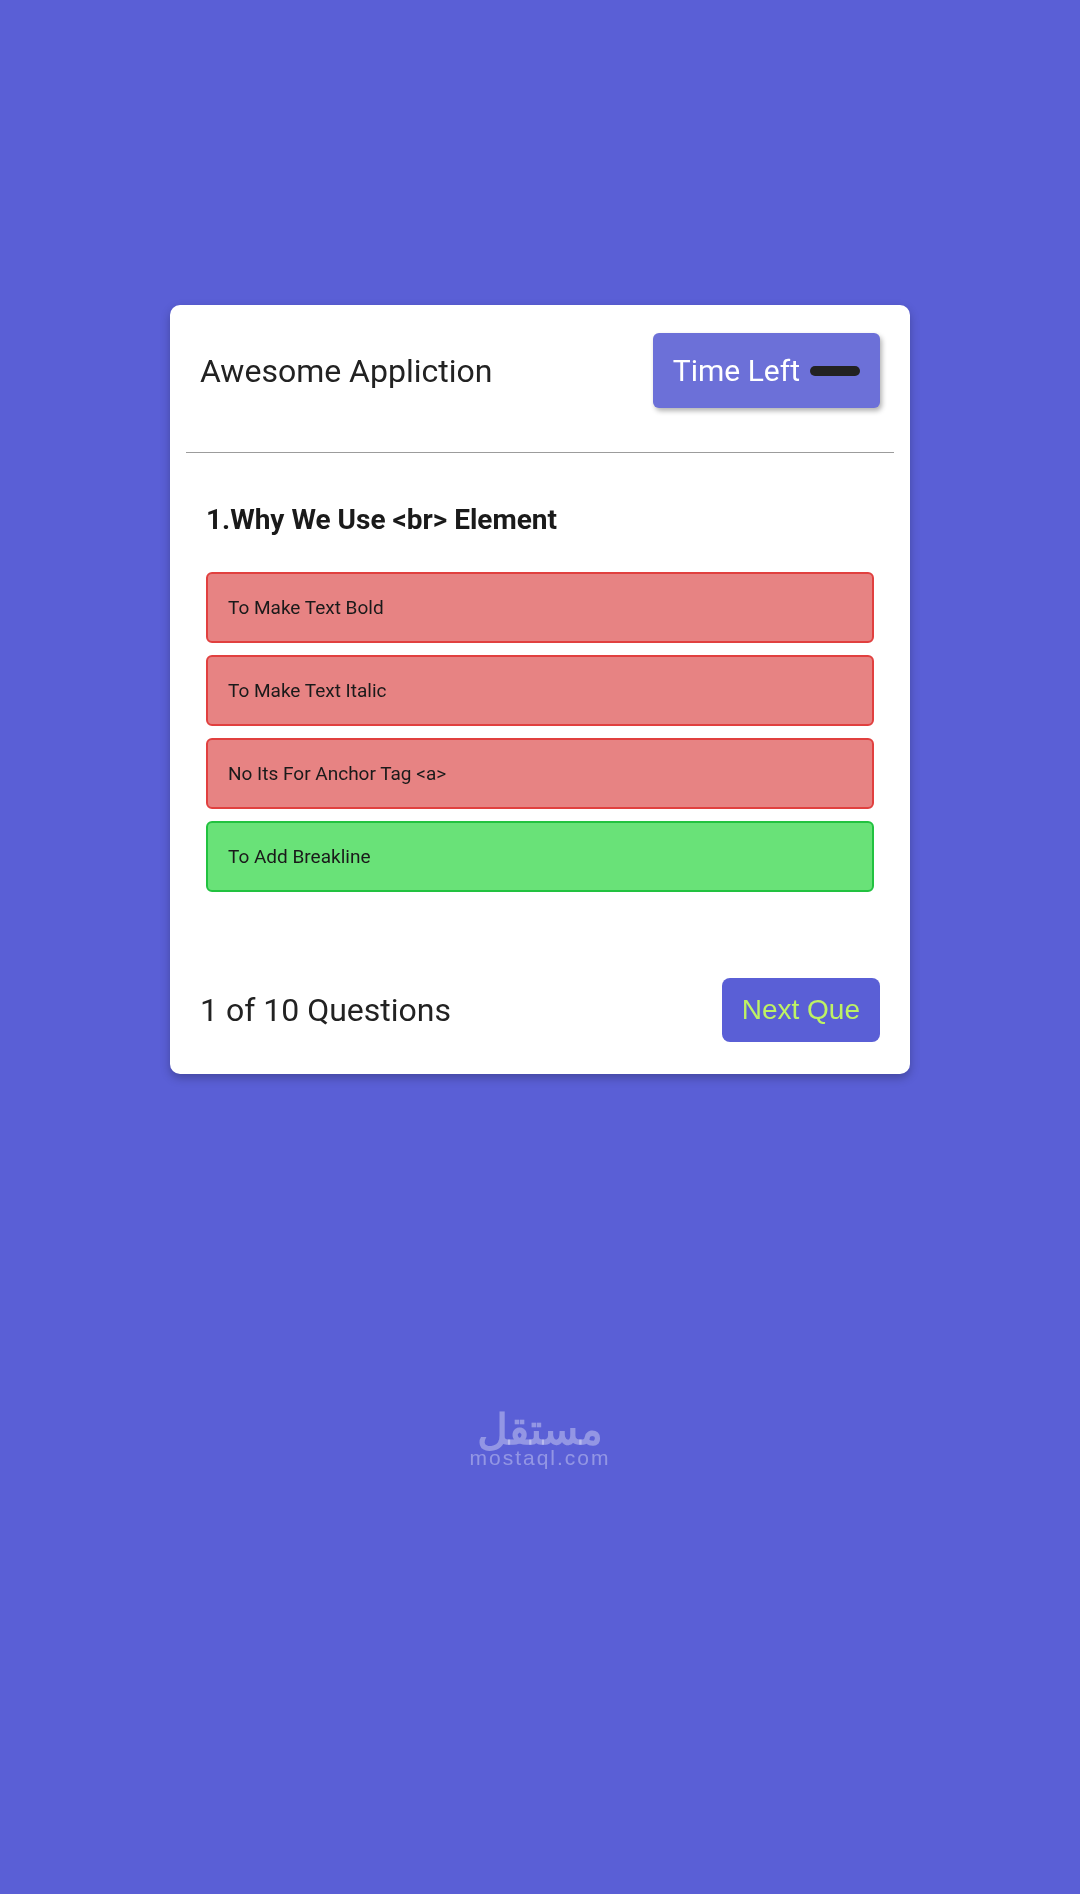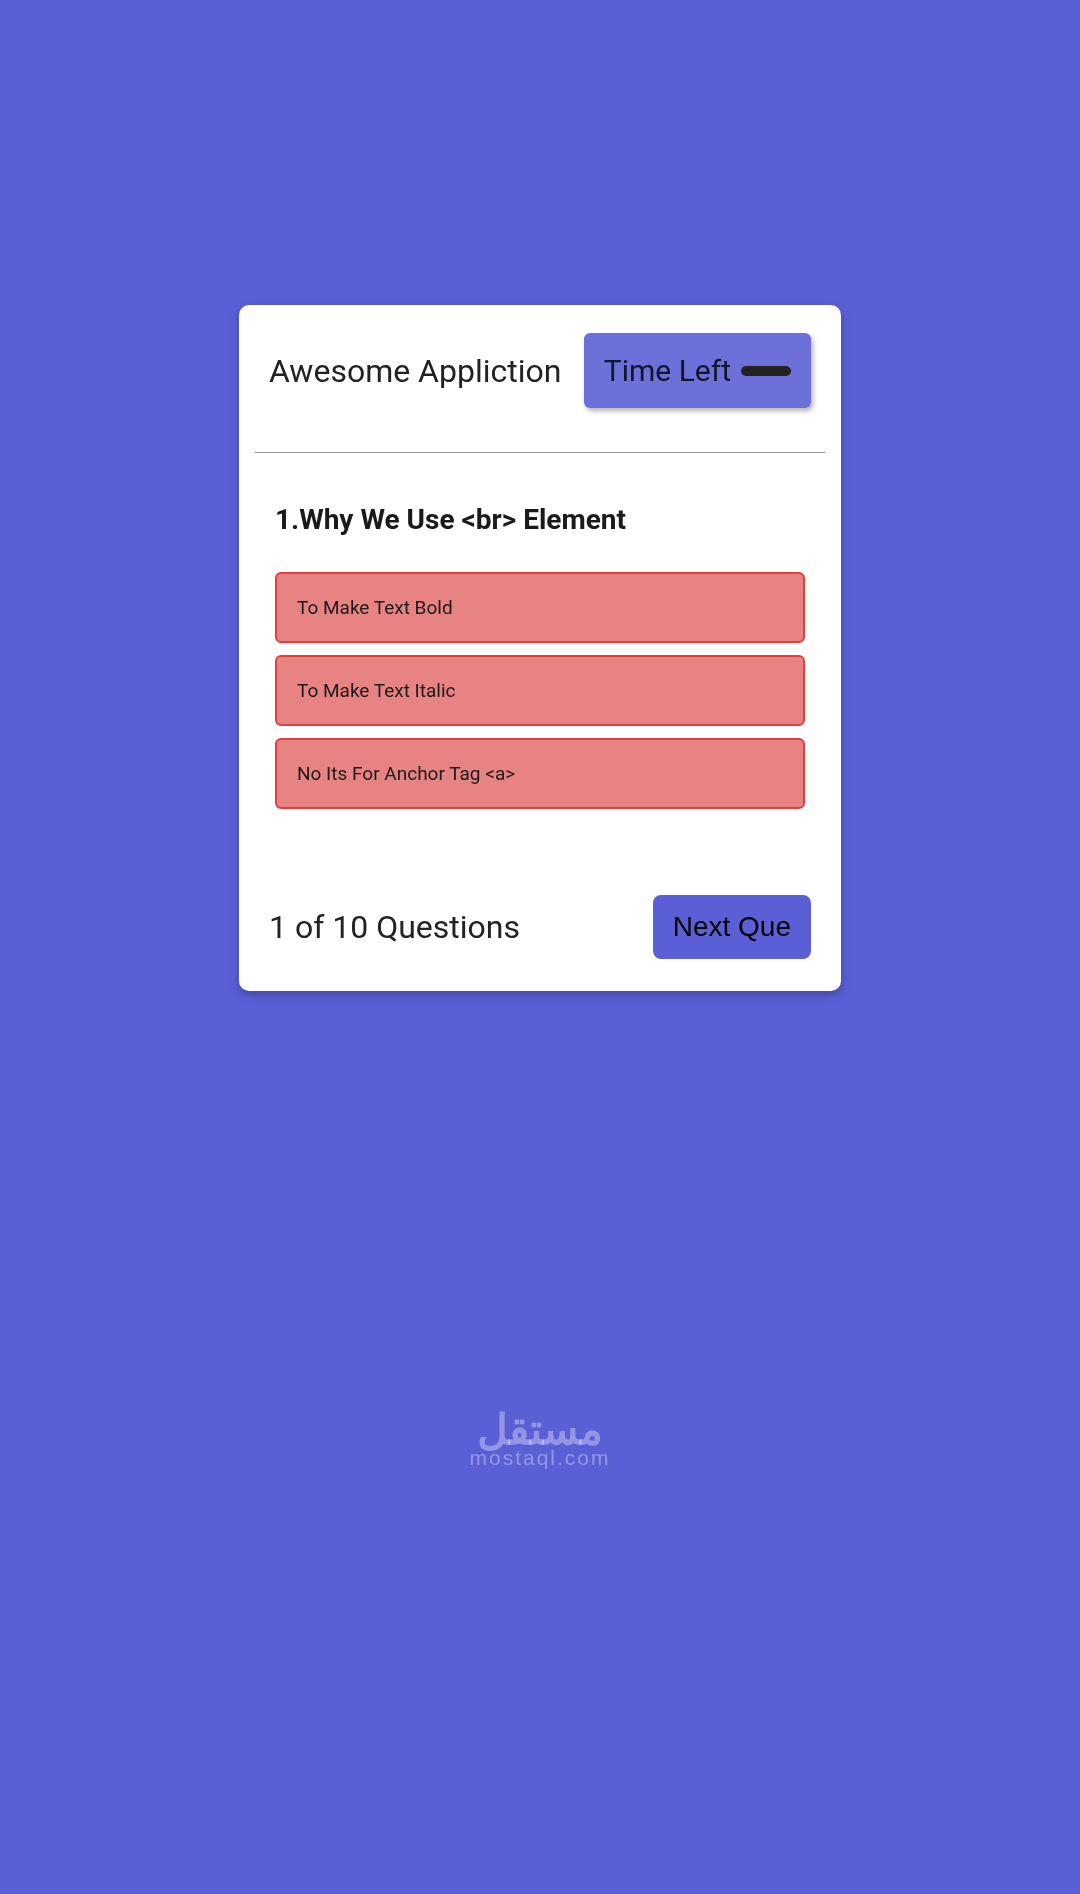--- a/index.html
+++ b/index.html
@@ -10,40 +10,40 @@
     display: flex;
     flex-direction: column;
     align-items: center;
     justify-content: flex-start;
     min-height: 1894px;
     width: 1080px;
     position: relative;
   }
   .card {
     background: #fff;
-    width: 602px;
+    width: 740px;
     margin-top: 305px;
     border-radius: 10px;
     box-shadow: 0 4px 10px rgba(0,0,0,0.25);
     padding: 0 16px;
   }
   .card-header {
     display: flex;
     align-items: center;
     justify-content: space-between;
     padding: 28px 14px 24px 14px;
   }
   .app-title {
     font-size: 32px;
     font-weight: 400;
     color: #222;
   }
   .time-left {
     background: #6c70d8;
-    color: #0f172a;
+    color: #ffffff;
     font-size: 30px;
     padding: 20px 20px;
     border-radius: 6px;
     display: flex;
     align-items: center;
     gap: 10px;
     box-shadow: 2px 3px 5px rgba(0,0,0,0.3);
   }
   .time-bar {
     width: 50px;
@@ -91,21 +91,21 @@
     align-items: center;
     justify-content: space-between;
     padding: 66px 14px 32px 14px;
   }
   .progress-text {
     font-size: 32px;
     color: #222;
   }
   .next-btn {
     background: #5a5fd6;
-    color: #000000;
+    color: #bef264;
     border: none;
     font-size: 28px;
     padding: 16px 20px;
     border-radius: 8px;
     cursor: pointer;
   }
   .watermark {
     position: absolute;
     bottom: 426px;
     left: 50%;
@@ -140,20 +140,21 @@
   </div>
 
   <hr class="divider">
 
   <div class="question-block">
     <div class="question-text">1.Why We Use &lt;br&gt; Element</div>
     <div class="options">
       <div class="option wrong">To Make Text Bold</div>
       <div class="option wrong">To Make Text Italic</div>
       <div class="option wrong">No Its For Anchor Tag &lt;a&gt;</div>
+      <div class="option correct">To Add Breakline</div>
     </div>
   </div>
 
   <div class="card-footer">
     <div class="progress-text">1 of 10 Questions</div>
     <button class="next-btn">Next Que</button>
   </div>
 
 </div>
 

